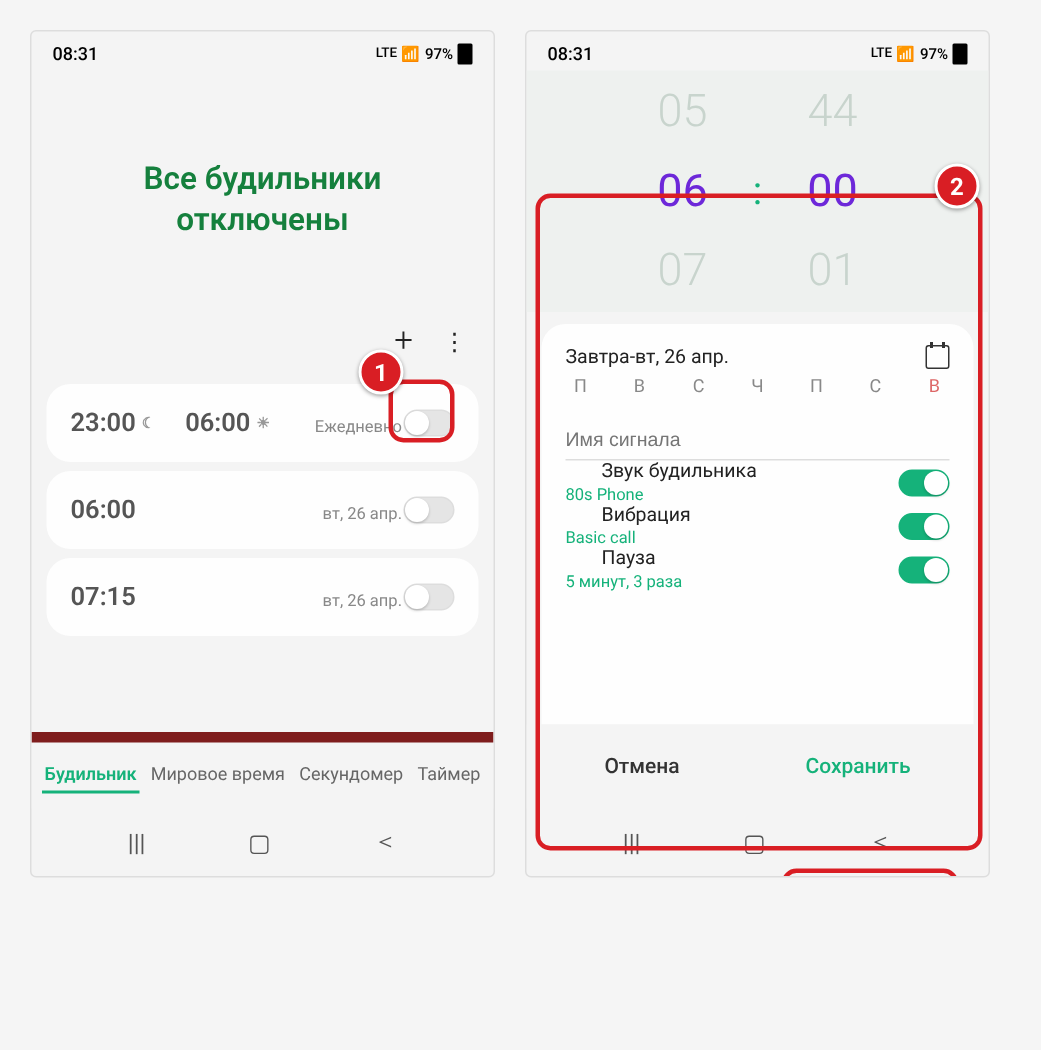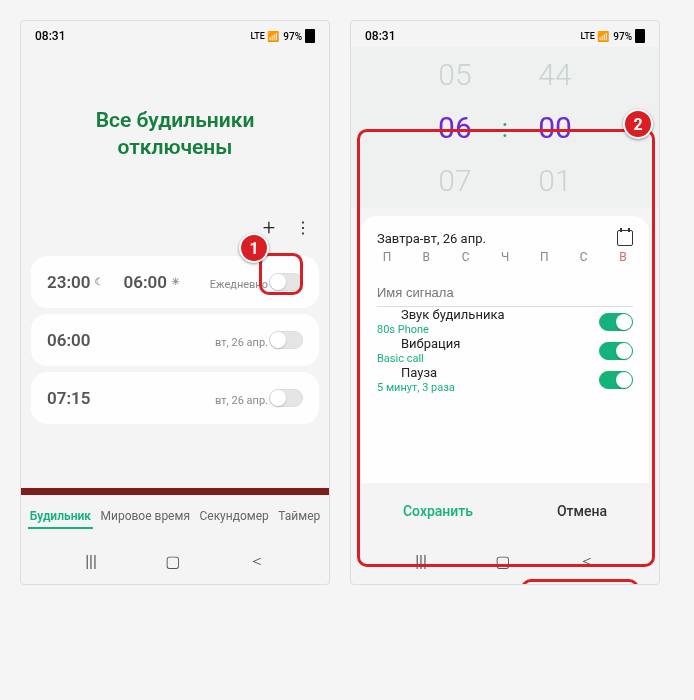--- a/index.html
+++ b/index.html
@@ -275,22 +275,22 @@
     <div class="setting-row">
       <div>
         <div class="setting-label">Пауза</div>
         <div class="setting-sub">5 минут, 3 раза</div>
       </div>
       <div class="toggle on"></div>
     </div>
   </div>
 
   <div class="bottom-btns">
+    <div class="btn cancel">Отмена</div>
     <div class="btn save">Сохранить</div>
-    <div class="btn cancel">Отмена</div>
   </div>
   <div class="navbar">
     <span class="nav-btn">|||</span>
     <span class="nav-btn">▢</span>
     <span class="nav-btn">＜</span>
   </div>
 
   <div class="callout-box" style="top:108px;left:6px;width:298px;height:438px;"></div>
   <div class="callout-num" style="top:88px;right:6px;">2</div>
   <div class="callout-box" style="top:558px;left:170px;width:118px;height:38px;"></div>

